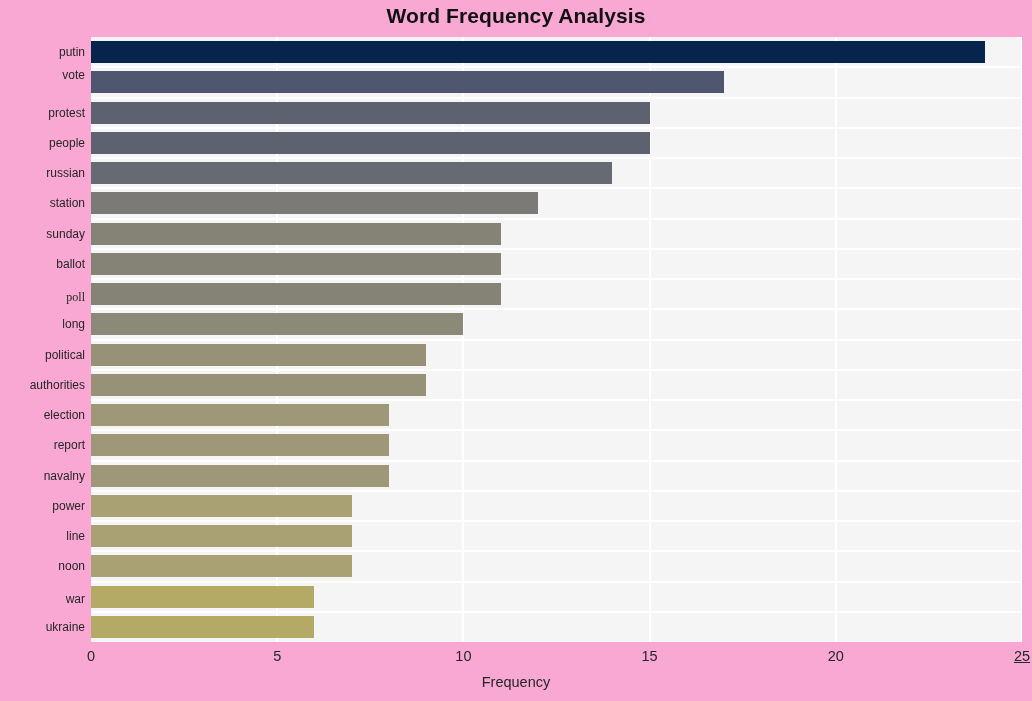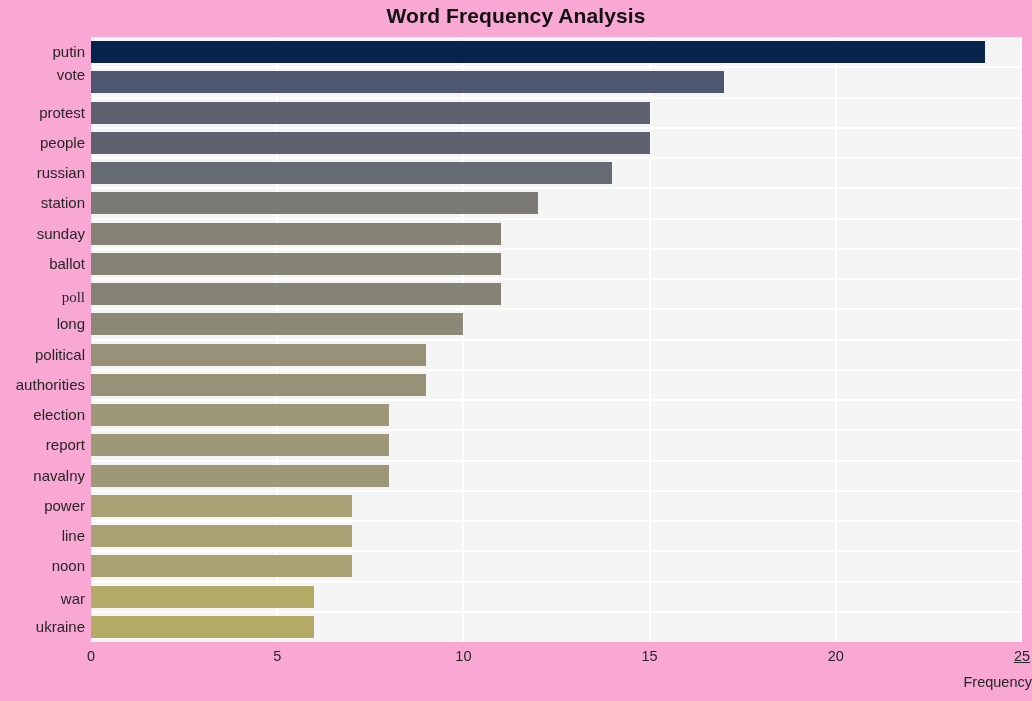--- a/index.html
+++ b/index.html
@@ -64,21 +64,21 @@
     left: 0;
     top: 37px;
     width: 85px;
     height: 605px;
   }
   .ylabel {
     position: absolute;
     right: 0;
     width: 85px;
     text-align: right;
-    font-size: 15px;
+    font-size: 12px;
     color: #262626;
     line-height: 22px;
     height: 22px;
   }
   #xlabels {
     position: absolute;
     left: 0;
     top: 648px;
     width: 1032px;
     height: 22px;
@@ -89,21 +89,21 @@
     transform: translateX(-50%);
     font-size: 14.5px;
     color: #262626;
     white-space: nowrap;
   }
   #xaxis-title {
     position: absolute;
     left: 0;
     top: 674px;
     width: 1032px;
-    text-align: right;
+    text-align: center;
     font-size: 14.5px;
     color: #262626;
   }
 </style>
 </head>
 <body>
 
 <div id="chart-root">
 
   <div id="chart-title">Word Frequency Analysis</div>

